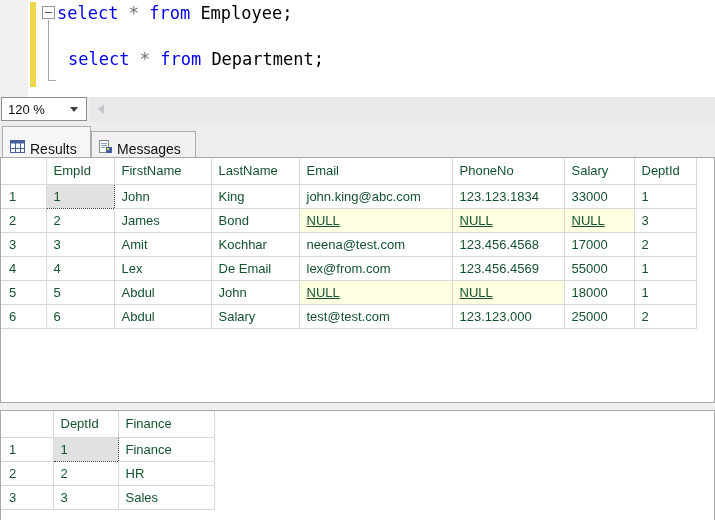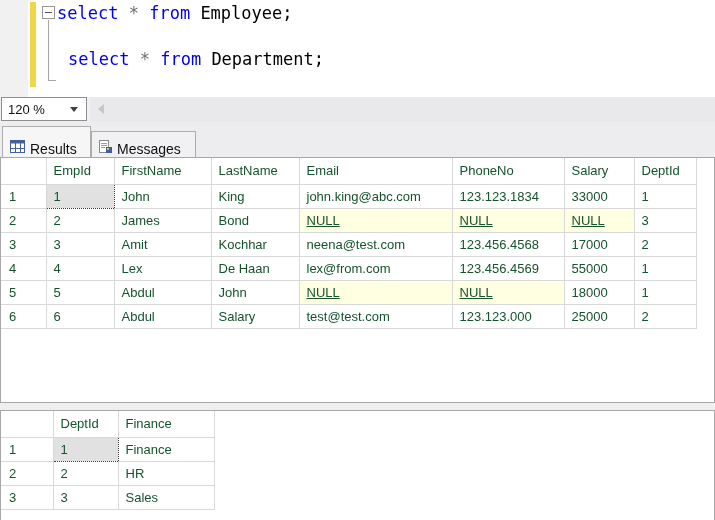--- a/index.html
+++ b/index.html
@@ -163,21 +163,21 @@
               <td>Kochhar</td>
               <td>neena@test.com</td>
               <td>123.456.4568</td>
               <td>17000</td>
               <td>2</td>
             </tr>
             <tr>
               <th>4</th>
               <td>4</td>
               <td>Lex</td>
-              <td>De Haan</td>
+              <td>De Email</td>
               <td>lex@from.com</td>
               <td>123.456.4569</td>
               <td>55000</td>
               <td>1</td>
             </tr>
             <tr>
               <th>5</th>
               <td>5</td>
               <td>Abdul</td>
               <td>John</td>

